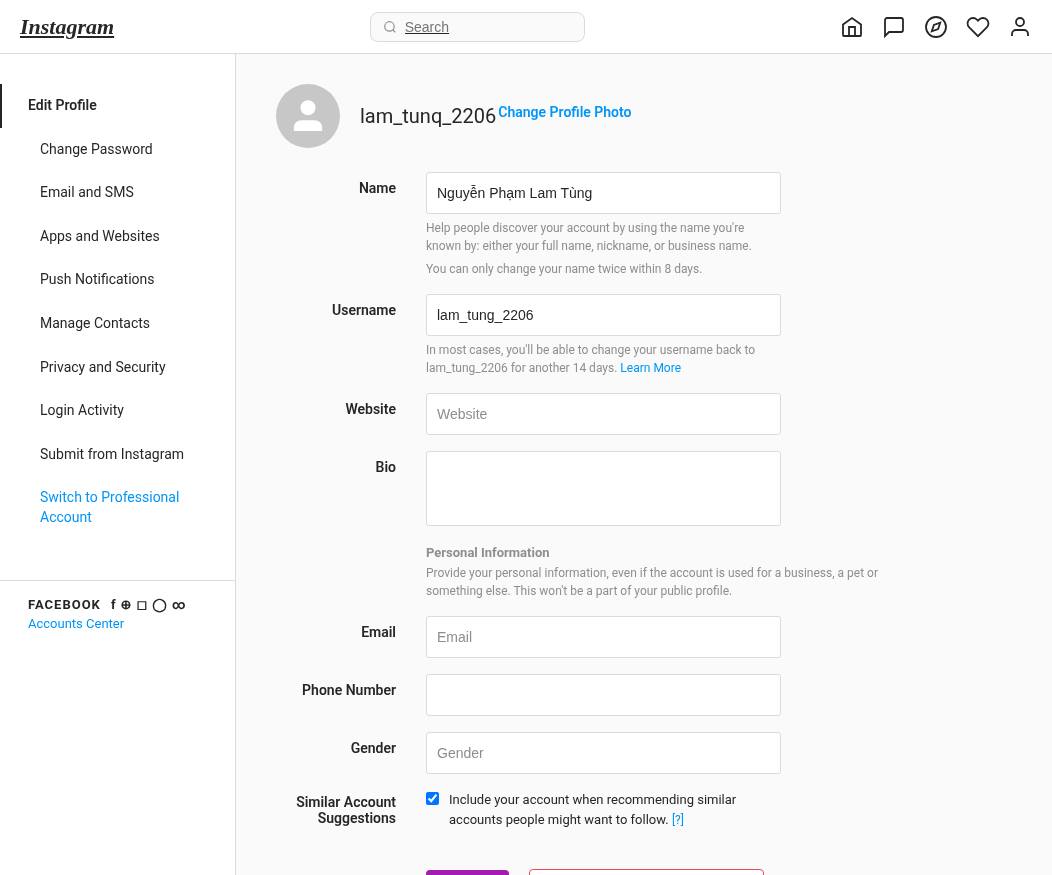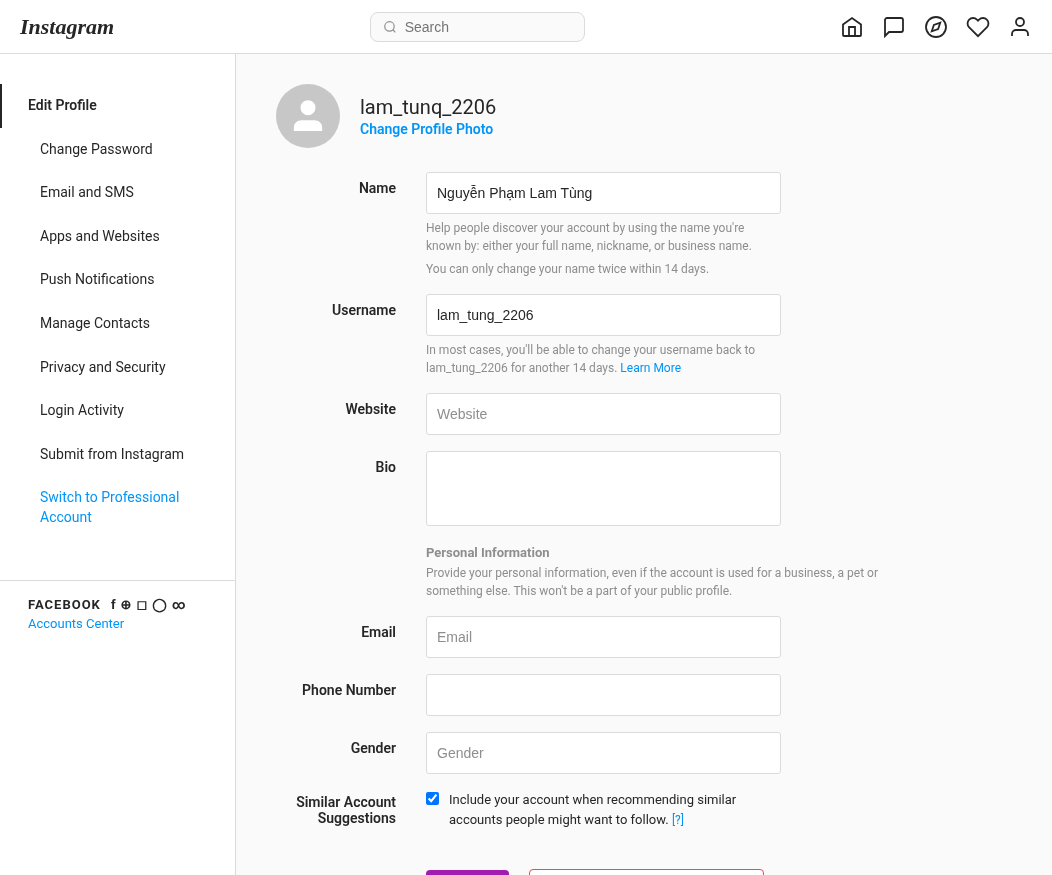--- a/index.html
+++ b/index.html
@@ -10,20 +10,21 @@
       background: #fff;
       border-bottom: 1px solid #dbdbdb;
       height: 54px;
       display: flex;
       align-items: center;
       justify-content: space-between;
       padding: 0 20px;
       position: fixed;
       top: 0; left: 0; right: 0;
       z-index: 100;
+      text-decoration: underline;
     }
     .nav-logo {
       font-family: Georgia, 'Times New Roman', serif;
       font-size: 22px;
       color: #262626;
       font-style: italic;
       font-weight: bold;
     }
     .nav-search {
       display: flex;
@@ -133,21 +134,21 @@
     .avatar-circle {
       width: 64px;
       height: 64px;
       border-radius: 50%;
       background: #c7c7c7;
       display: flex;
       align-items: center;
       justify-content: center;
     }
     .avatar-circle svg { width: 40px; height: 40px; color: #fff; }
-    .profile-info { display: flex; flex-direction: column; gap: 2px; }
+    .profile-info { display: flex; gap: 2px; }
     .username-display { font-size: 20px; color: #262626; }
     .change-photo-link { color: #0095f6; font-size: 14px; font-weight: 600; cursor: pointer; }
 
     
     .form-section { display: flex; flex-direction: column; gap: 0; }
     .form-row {
       display: flex;
       align-items: flex-start;
       gap: 30px;
       margin-bottom: 16px;
@@ -342,21 +343,21 @@
       </div>
     </div>
 
     <div class="form-section">
 
       <div class="form-row">
         <label class="form-label">Name</label>
         <div class="form-field">
           <input class="form-input" type="text" value="Nguyễn Phạm Lam Tùng" style="">
           <p class="helper-text">Help people discover your account by using the name you're known by: either your full name, nickname, or business name.</p>
-          <p class="helper-text">You can only change your name twice within 14 days.</p>
+          <p class="helper-text">You can only change your name twice within 8 days.</p>
         </div>
       </div>
 
       <div class="form-row">
         <label class="form-label">Username</label>
         <div class="form-field">
           <input class="form-input" type="text" value="lam_tung_2206" style="">
           <p class="helper-text">
             <span>In most cases, you'll be able to change your username back to lam_tung_2206 for another 14 days.</span>
             <span class="helper-link">Learn More</span>

